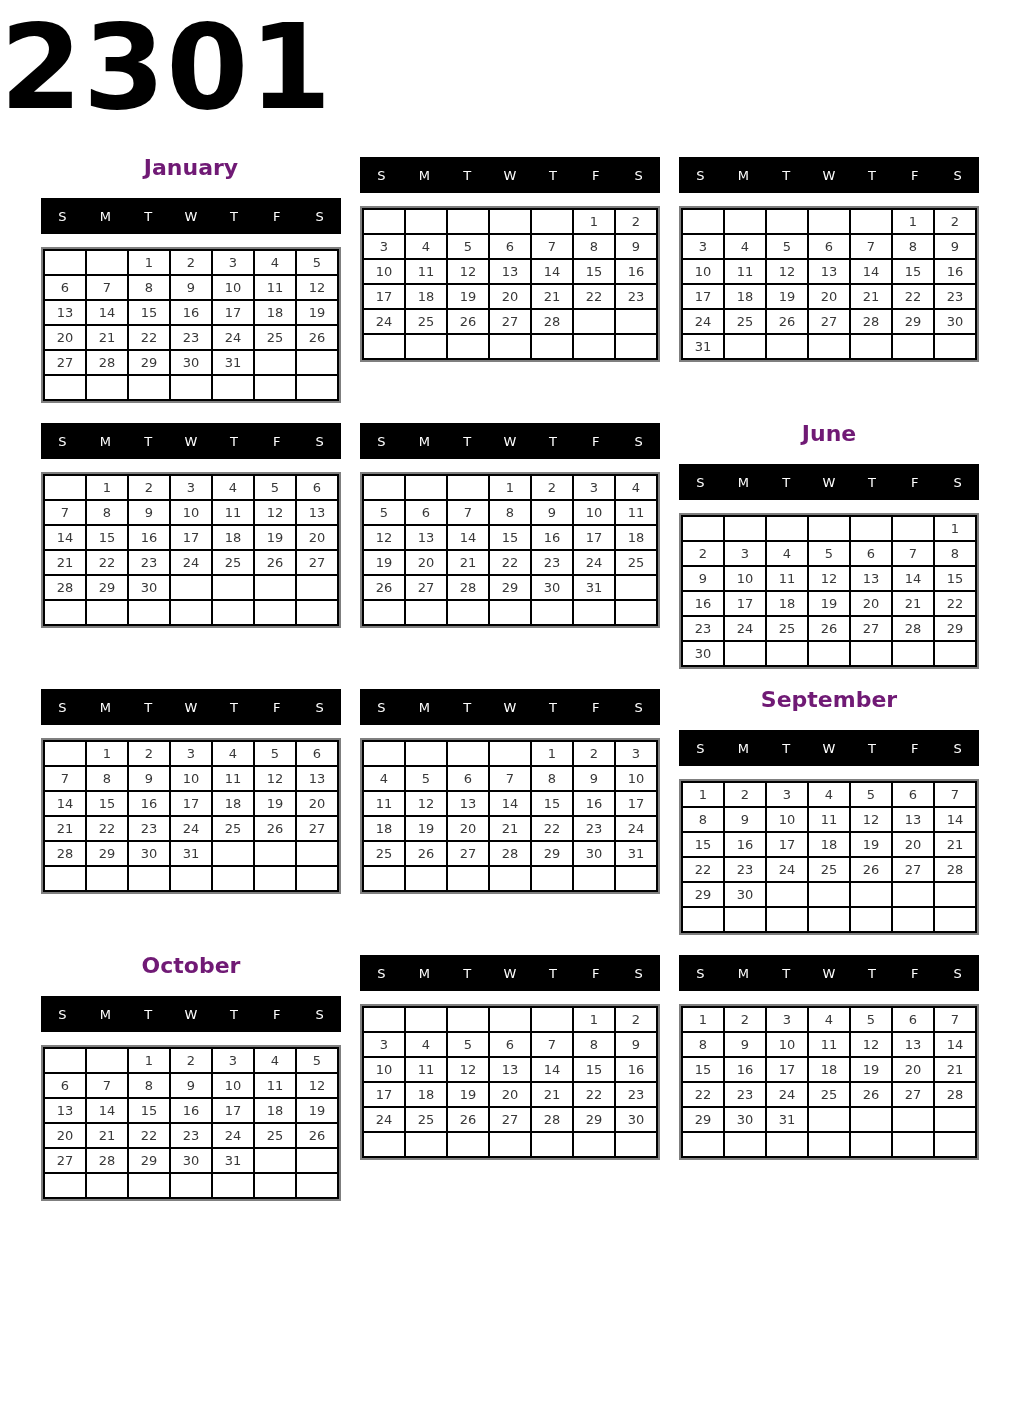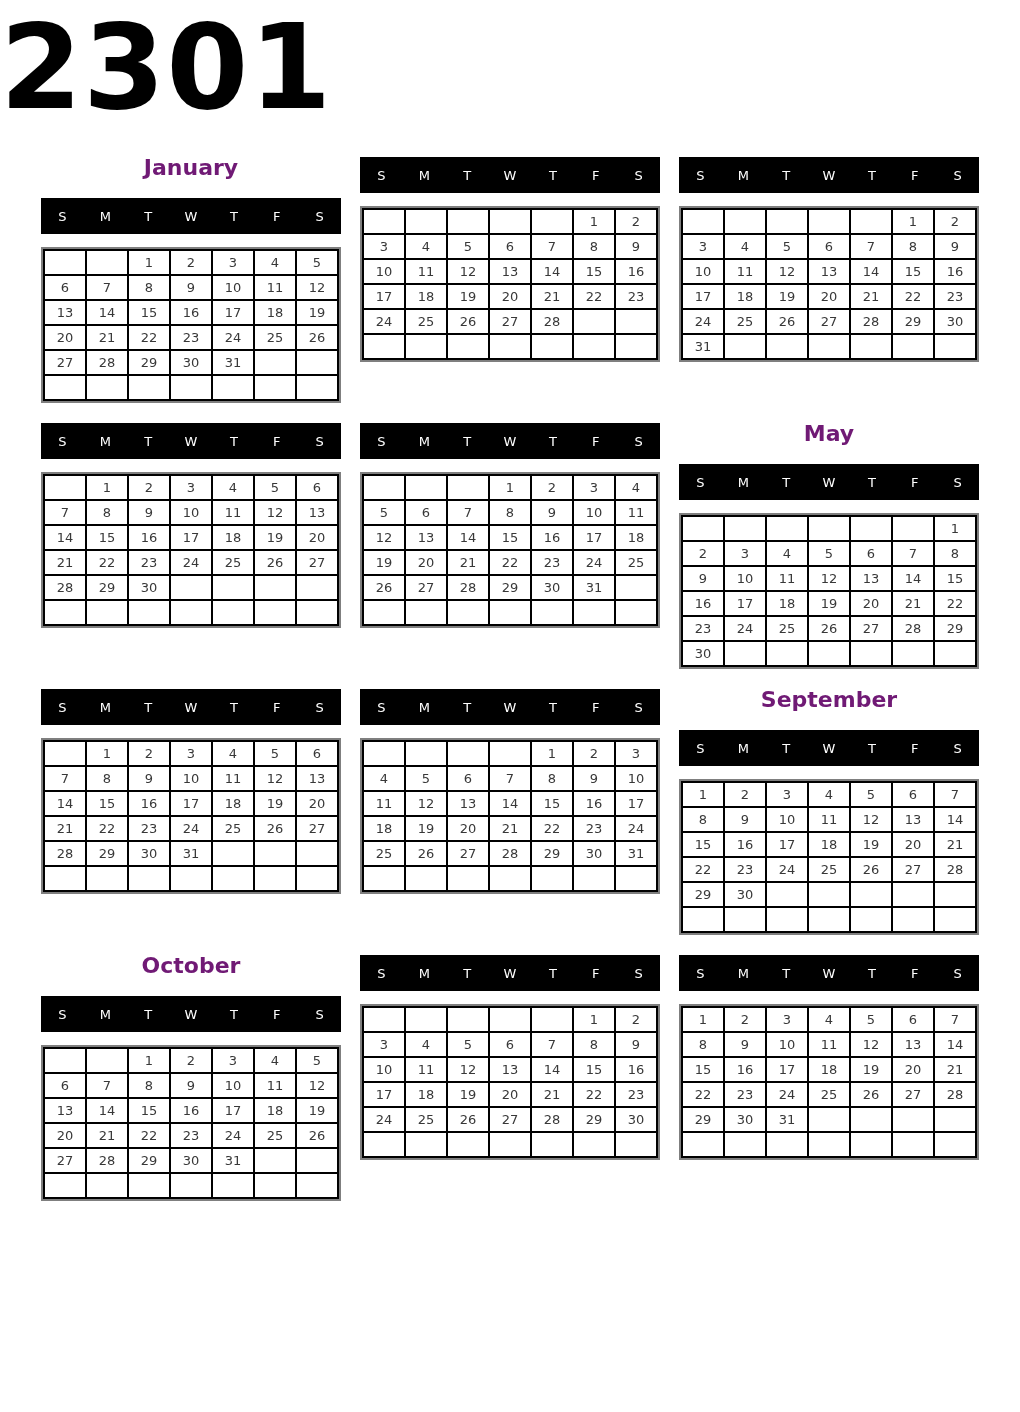--- a/index.html
+++ b/index.html
@@ -431,21 +431,21 @@
                 <td></td>
                 <td></td>
                 <td></td>
               </tr>
             </tbody>
           </table>
     </div>
   </div>
 
   <div class="month">
-    <h2 class="month-title">May</h2>
+    <h2 class="month-title">June</h2>
     <div class="weekday-row">
           <span>S</span>
           <span>M</span>
           <span>T</span>
           <span>W</span>
           <span>T</span>
           <span>F</span>
           <span>S</span>
         </div>
     <div class="grid-wrap">

